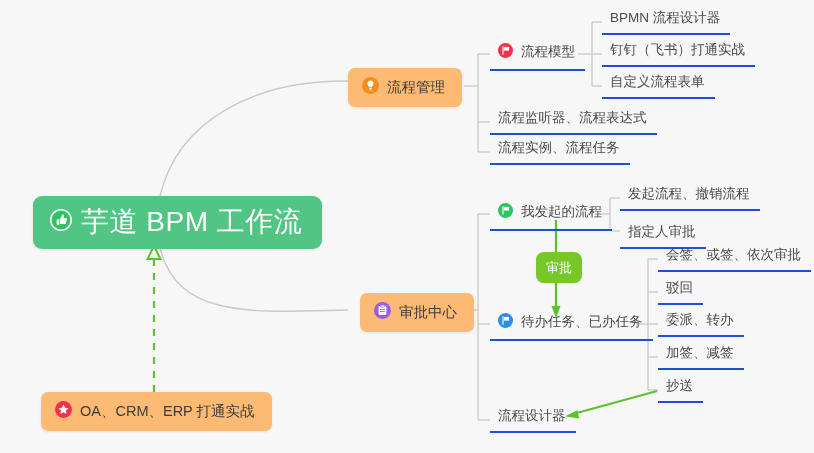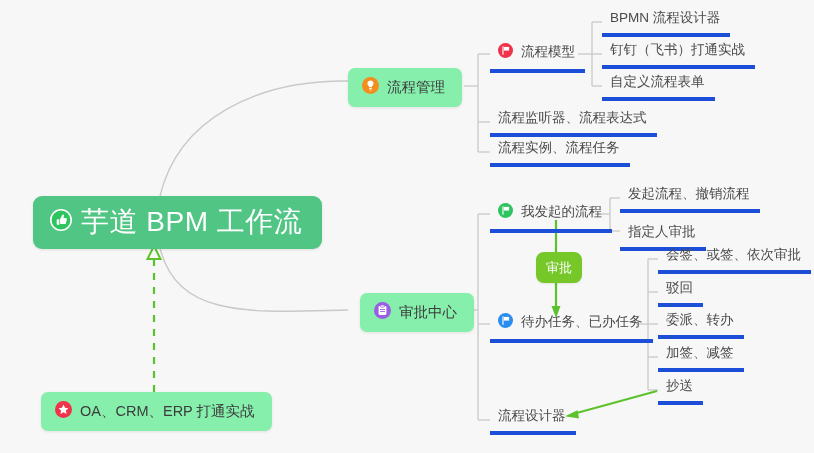--- a/index.html
+++ b/index.html
@@ -35,40 +35,40 @@
     font-size: 28px;
     letter-spacing: 0.5px;
     white-space: nowrap;
     line-height: 1;
   }
 
   
   .card-node {
     position: absolute;
     display: flex; align-items: center; gap: 8px;
-    background: #86efac;
+    background: #fdba74;
     border-radius: 7px;
     padding: 9px 17px 9px 14px;
     box-shadow: 0 1px 3px rgba(0,0,0,0.09);
     z-index: 6;
     justify-content: center;
   }
   .card-label {
     color: #3c3c3c;
     font-size: 14.5px;
     white-space: nowrap;
     line-height: 1;
   }
 
   
   .leaf {
     position: absolute;
     display: flex; align-items: center; gap: 8px;
     padding: 0 10px 7px 8px;
-    border-bottom: 4px solid #1d4ed8;
+    border-bottom: 2px solid #1d4ed8;
     z-index: 5;
     background: transparent;
   }
   .leaf-label {
     color: #4a4a4a;
     font-size: 13.5px;
     white-space: nowrap;
     line-height: 1.1;
   }
 

